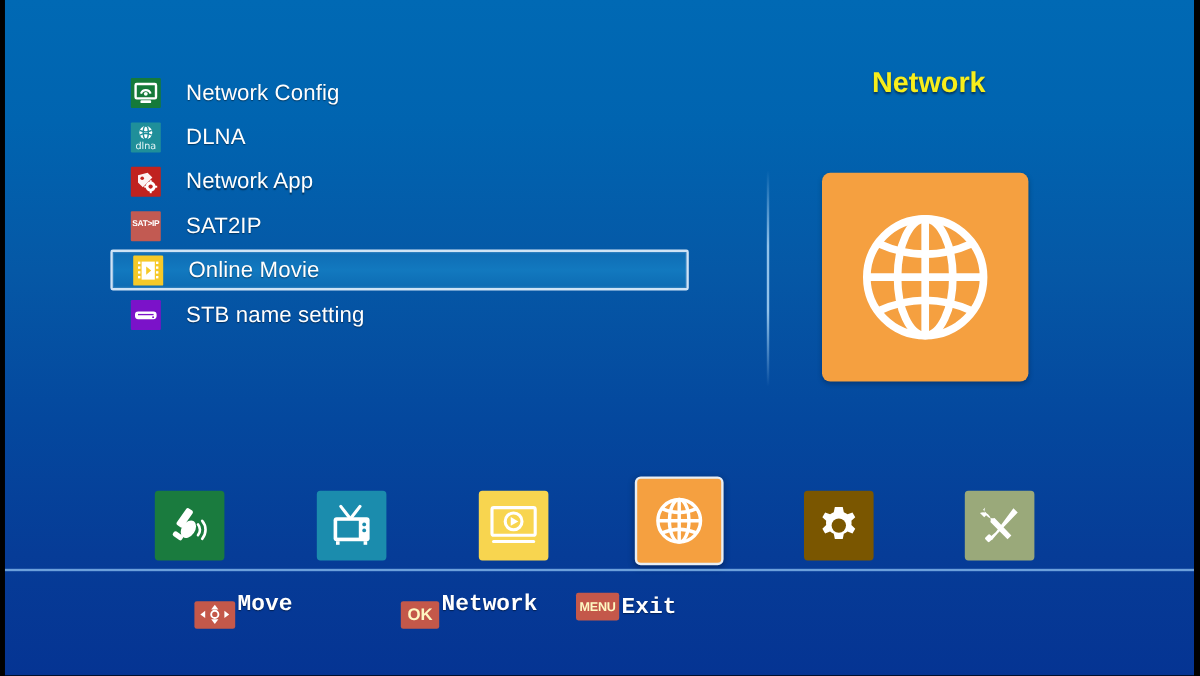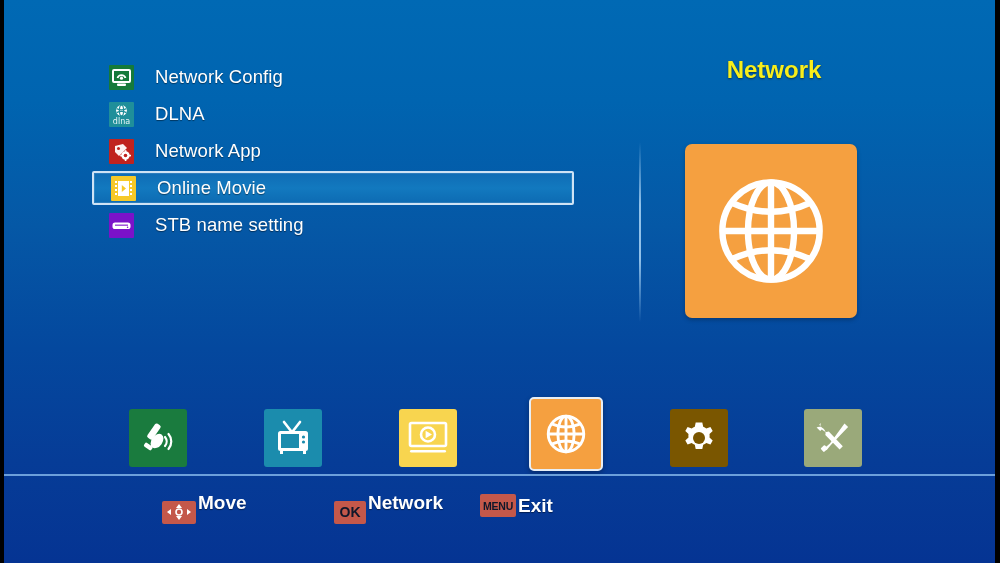--- a/index.html
+++ b/index.html
@@ -180,38 +180,39 @@
     height: 32px;
   }
   .help-item {
     position: absolute;
     display: flex;
     align-items: center;
     height: 28px;
   }
   .key-badge {
     background: #c4584a;
-    color: #0f172a;
+    color: #fef9c3;
     border-radius: 2px;
     display: flex;
     align-items: center;
     justify-content: center;
     height: 23px;
     box-sizing: border-box;
     margin-top: 18px;
   }
   .key-badge.arrows { width: 34px; }
   .key-badge.ok { width: 32px; font-size: 14px; font-weight: bold; }
   .key-badge.menu { width: 36px; font-size: 10.5px; font-weight: bold; letter-spacing: -0.2px; }
   .help-text {
     color: #ffffff;
     font-size: 19px;
     font-weight: bold;
     margin-left: 2px;
     text-shadow: 0 1px 1px rgba(0,0,0,.45);
+    font-family: Liberation Mono, monospace;
   }
   .hi-move { left: 158px; }
   .hi-conf { left: 330px; }
   .hi-exit { left: 476px; align-items: flex-end; }
 
   svg { display: block; }
 </style>
 </head>
 <body>
 
@@ -253,20 +254,26 @@
           <circle cx="16.5" cy="16.5" r="1.8" fill="#c0231f"></circle>
           <rect x="15.8" y="11.2" width="1.6" height="2.4" fill="#ffffff"></rect>
           <rect x="15.8" y="19.6" width="1.6" height="2.4" fill="#ffffff"></rect>
           <rect x="11.2" y="15.8" width="2.4" height="1.6" fill="#ffffff"></rect>
           <rect x="19.6" y="15.8" width="2.4" height="1.6" fill="#ffffff"></rect>
         </svg>
       </div>
       <span class="menu-label">Network App</span>
     </div>
 
+    <div class="menu-row">
+      <div class="menu-icon ico-sat2ip">
+        <span class="sat-txt">SAT&gt;IP</span>
+      </div>
+      <span class="menu-label">SAT2IP</span>
+    </div>
 
     <div class="menu-row selected">
       <div class="menu-icon ico-movie">
         <svg width="25" height="25" viewBox="0 0 25 25">
           <rect x="3" y="3" width="19" height="19" rx="1.5" fill="#f6c928"></rect>
           <rect x="7" y="5" width="11" height="15" fill="#ffffff"></rect>
           <path d="M10.8 9 L15 12.5 L10.8 16 Z" fill="#f6c928"></path>
           <g fill="#ffffff">
             <rect x="4" y="5" width="2" height="2"></rect>
             <rect x="4" y="9" width="2" height="2"></rect>

